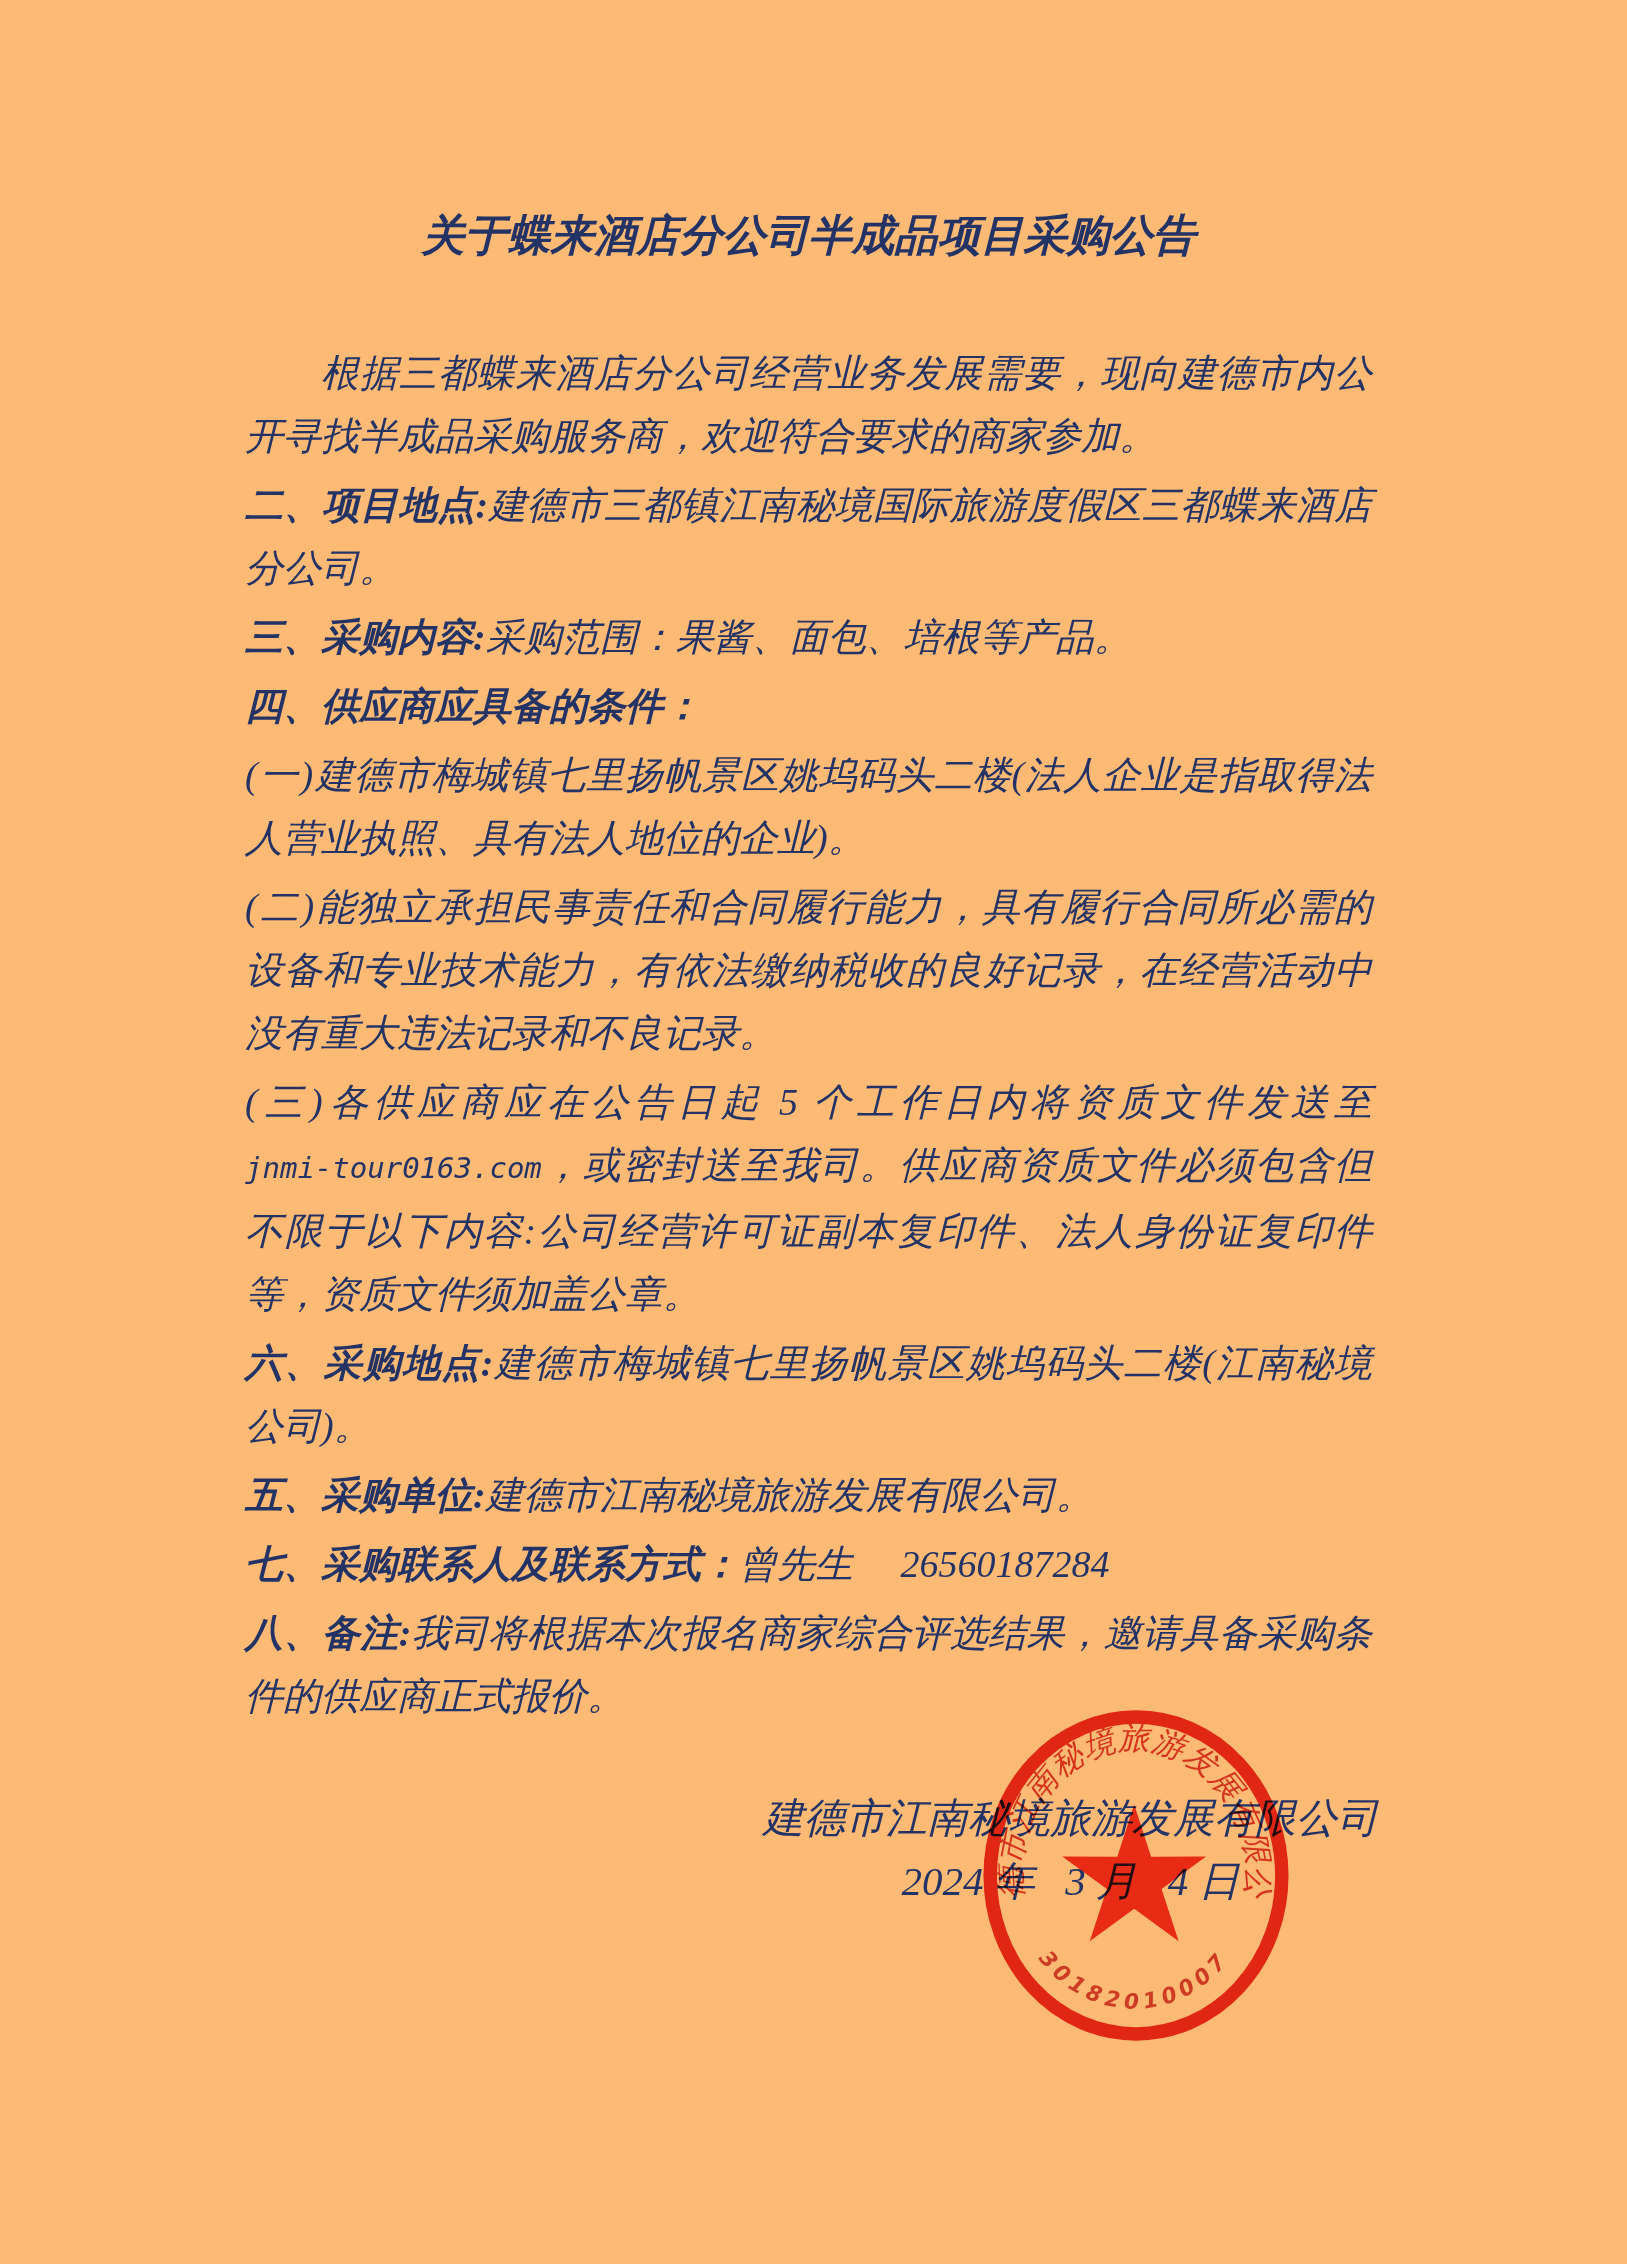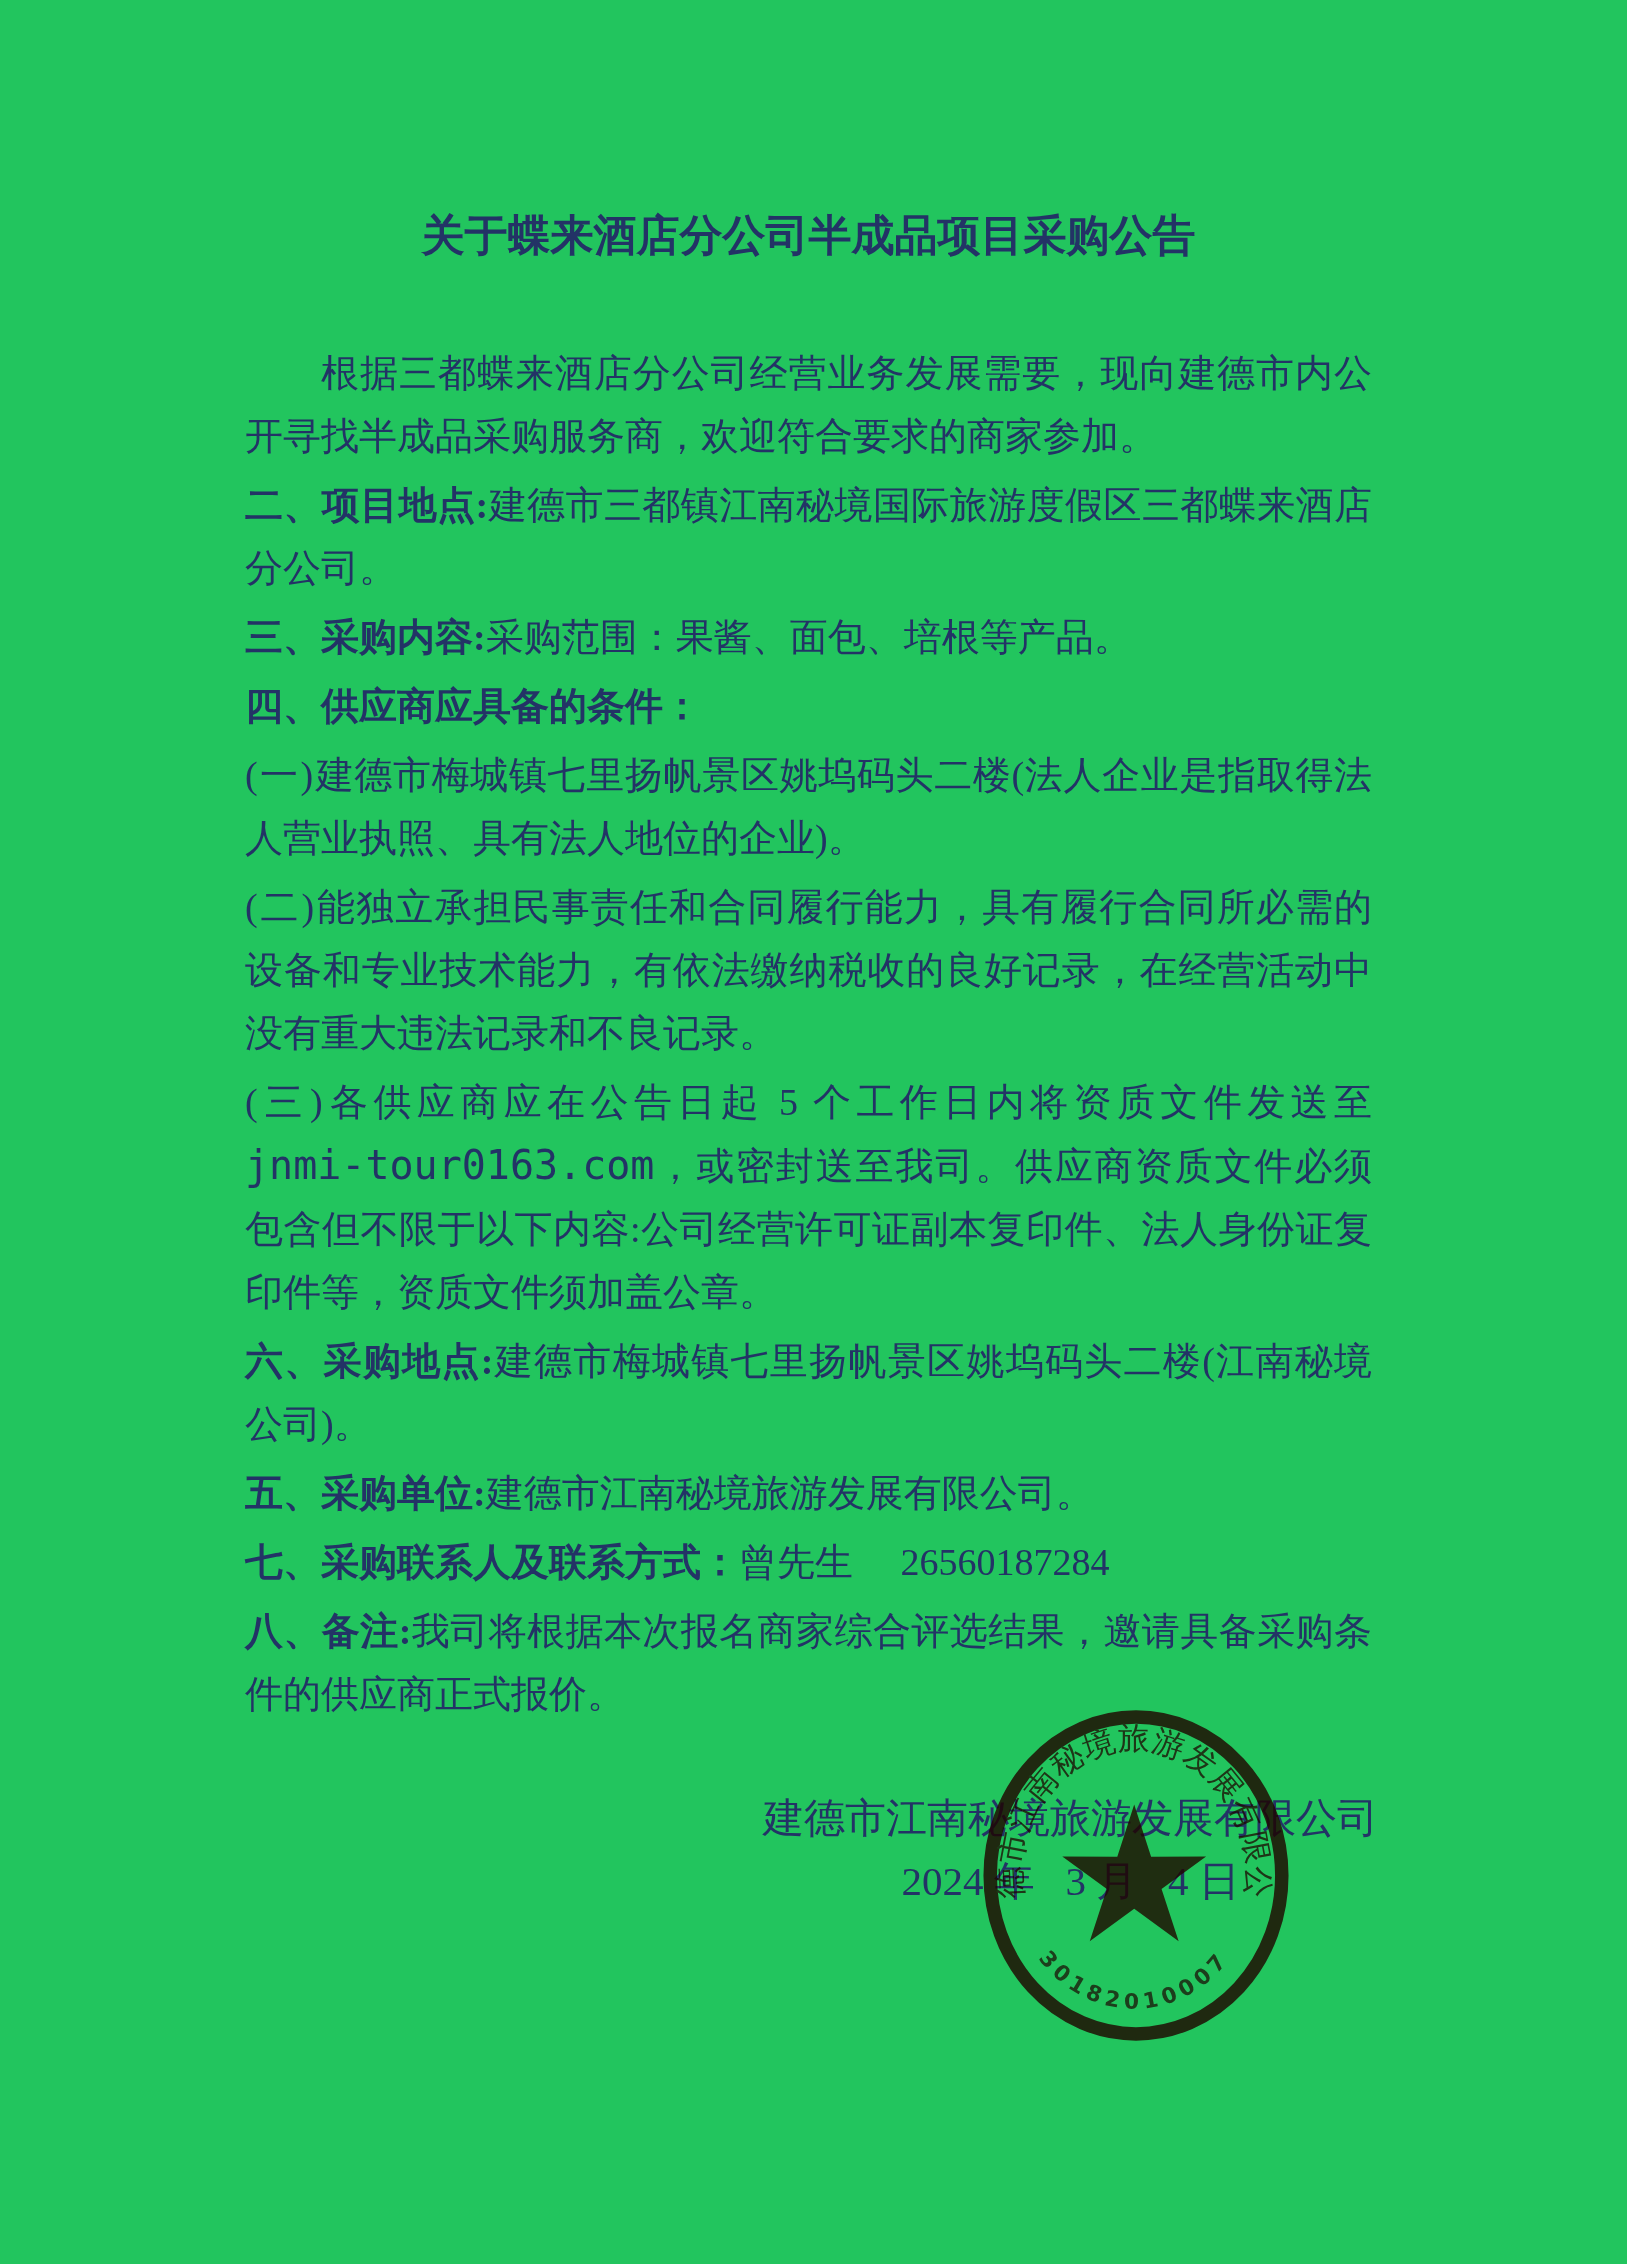--- a/index.html
+++ b/index.html
@@ -9,21 +9,22 @@
     background: #ffffff;
     position: relative;
     font-family: "Liberation Serif", serif;
     color: var(--ink);
     overflow: hidden;
   }
   .page {
     position: absolute; inset: 0;
     box-sizing: border-box;
     padding: 198px 249px 0 239px;
-    background: #22c55e;
+    background: #fdba74;
+    font-style: italic;
   }
   h1.doc-title {
     font-weight: bold;
     font-size: 43px;
     line-height: 76px;
     text-align: center;
     margin: 0 0 68px 0;
   }
   .doc-body p {
     margin: 6px;
@@ -31,21 +32,21 @@
     line-height: 63px;
     text-align: justify;
     text-justify: inter-ideograph;
     line-break: strict;
   }
   .doc-body p.indent { text-indent: 2em; }
   .seg-bold { font-weight: bold; }
   .seg-num { letter-spacing: 1.8px; }
   .seg-email {
     font-family: "DejaVu Sans Mono", monospace;
-    font-size: 40px;
+    font-size: 29px;
     white-space: nowrap;
   }
   .signature {
     position: absolute;
     top: 1787px;
     right: 249px;
     text-align: center;
     font-size: 41px;
     line-height: 63px;
     color: var(--ink);

